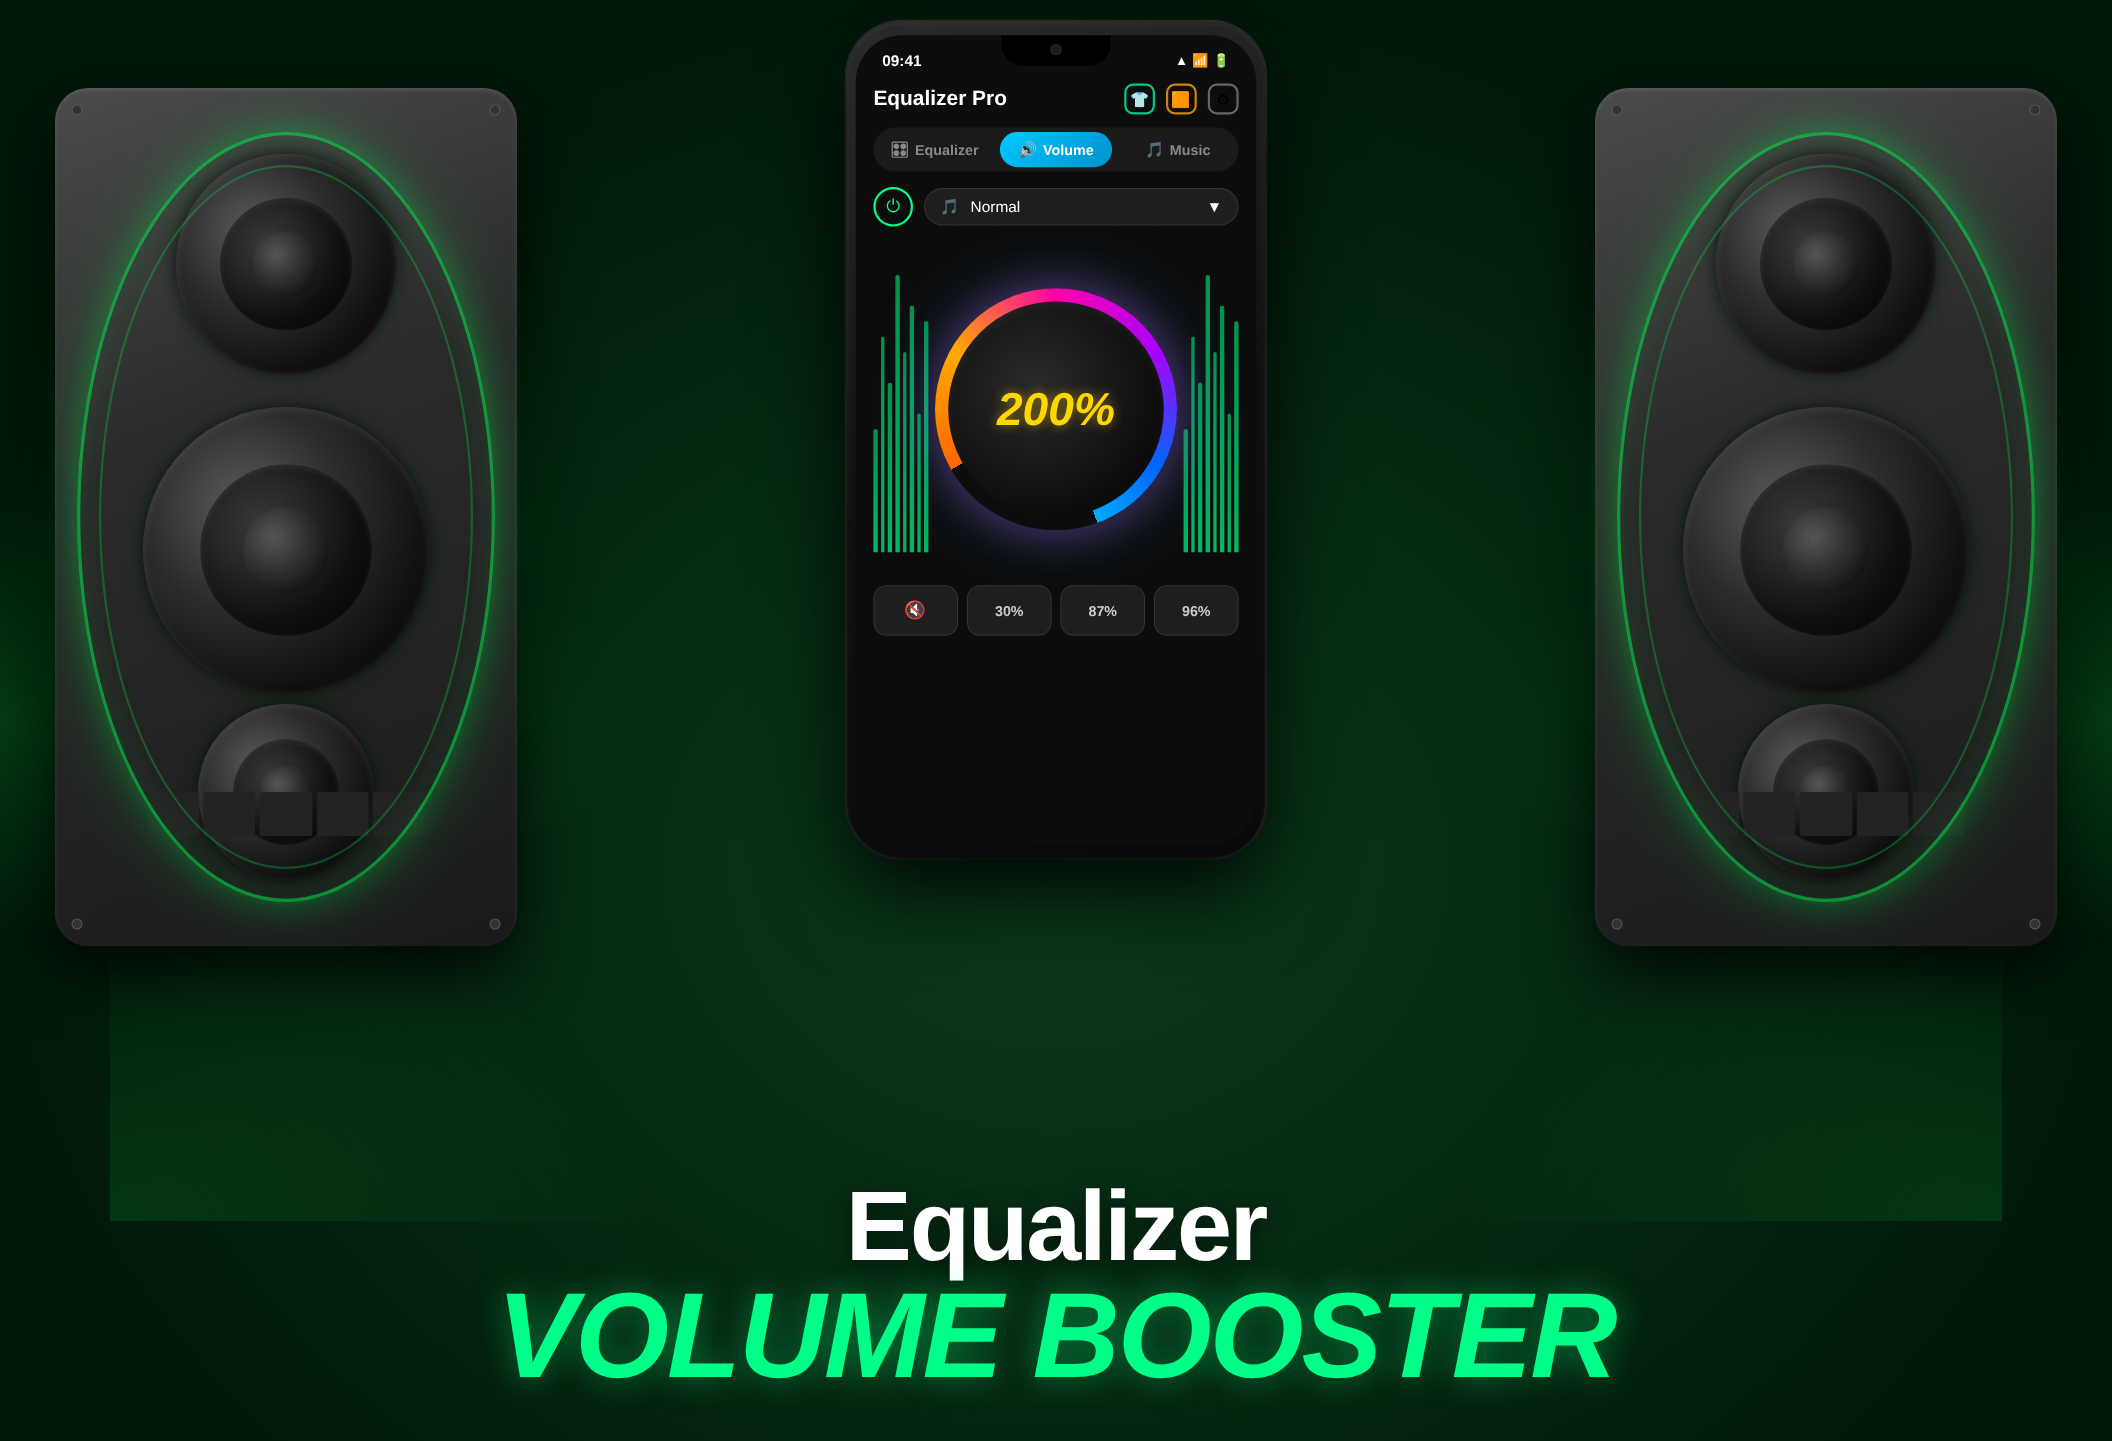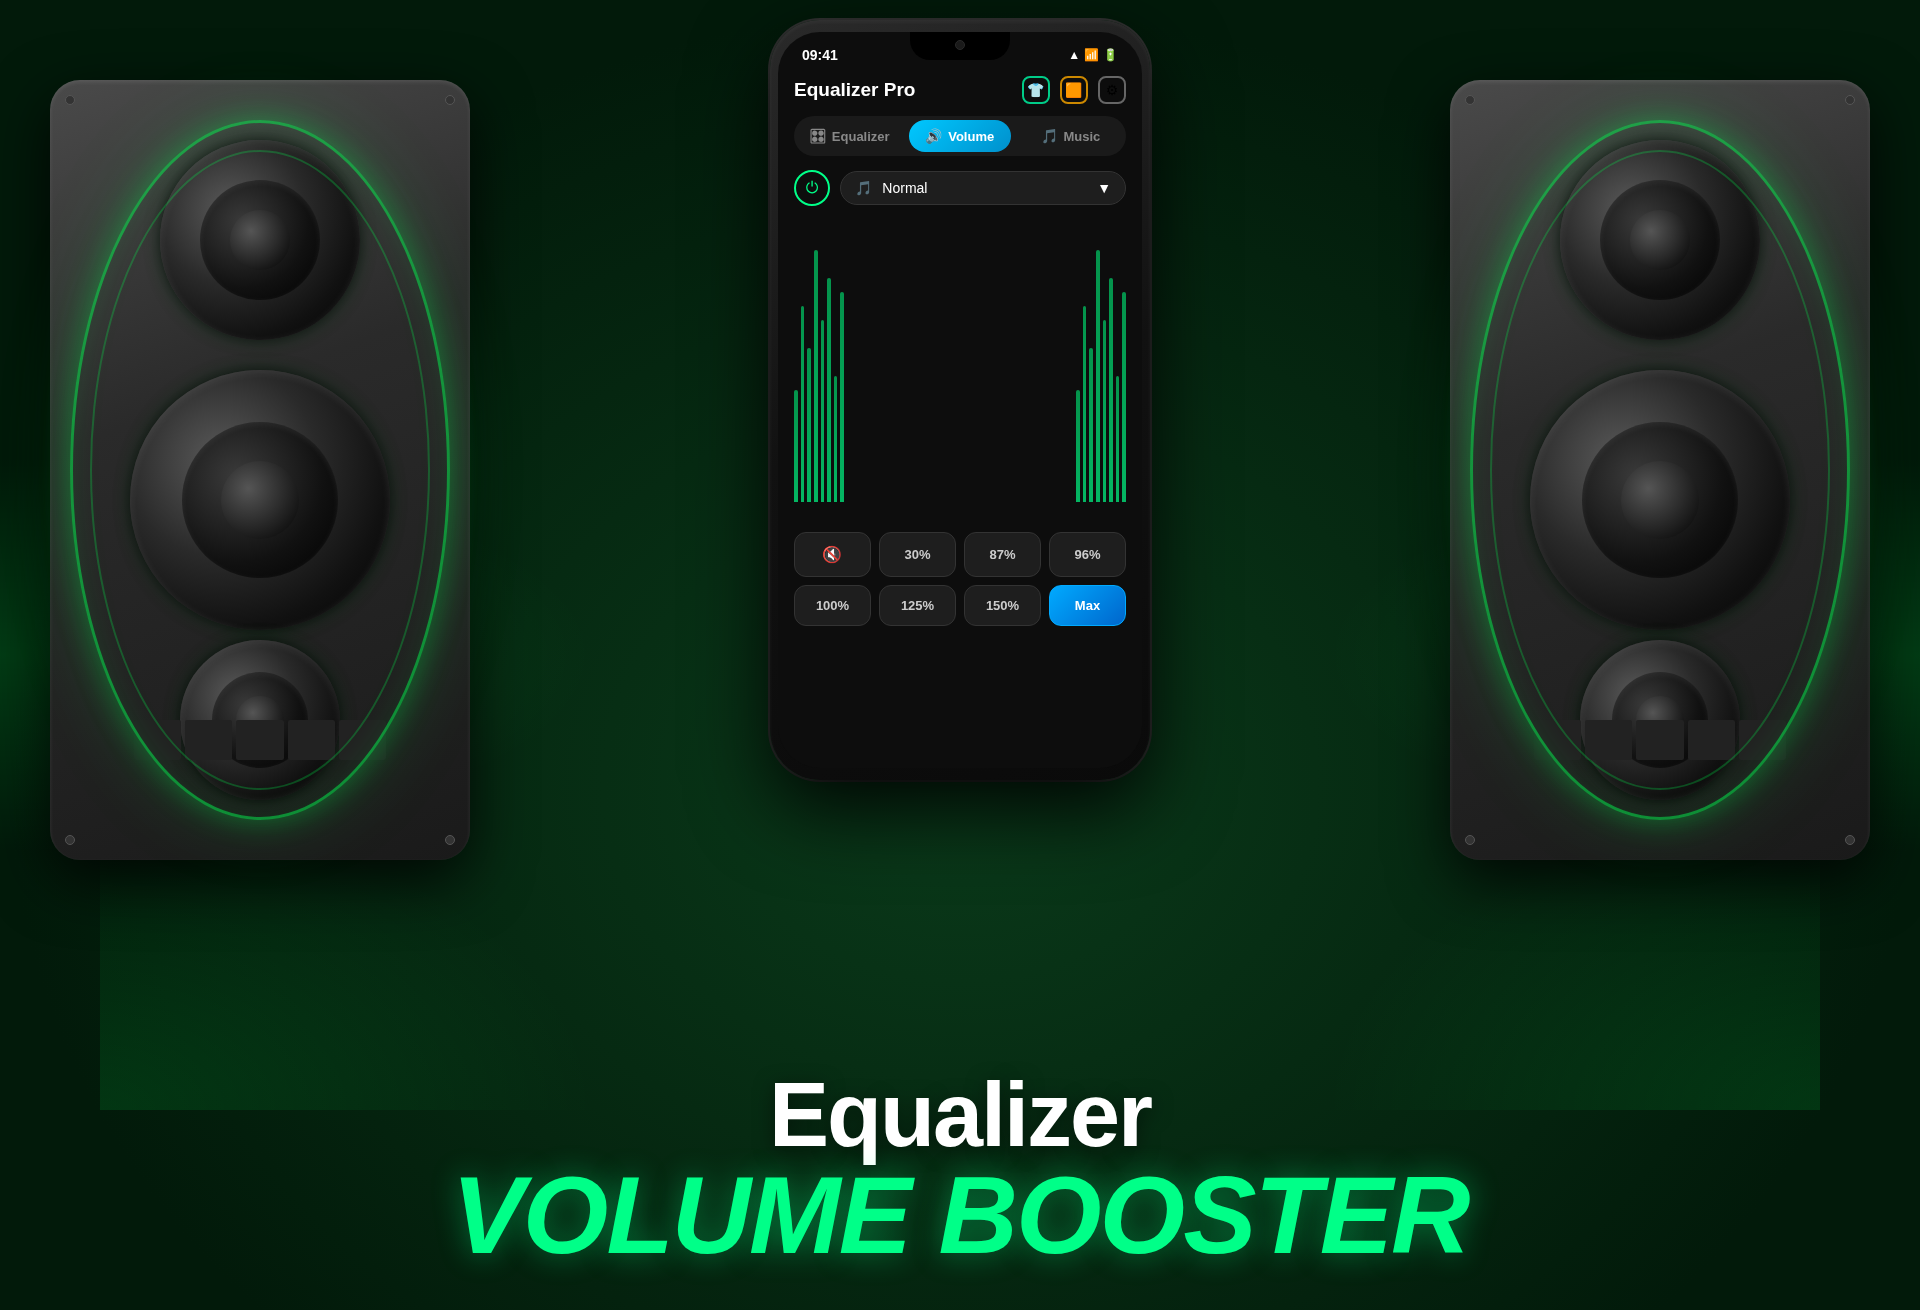--- a/index.html
+++ b/index.html
@@ -630,51 +630,54 @@
             <div class="eq-bar" style="height:40%"></div>
             <div class="eq-bar" style="height:70%"></div>
             <div class="eq-bar" style="height:55%"></div>
             <div class="eq-bar" style="height:90%"></div>
             <div class="eq-bar" style="height:65%"></div>
             <div class="eq-bar" style="height:80%"></div>
             <div class="eq-bar" style="height:45%"></div>
             <div class="eq-bar" style="height:75%"></div>
           </div>
 
+          <div style="position:relative;">
+
+            <svg class="arrow-svg" viewBox="0 0 100 160" xmlns="http://www.w3.org/2000/svg">
+              <defs>
+                <linearGradient id="arrowGrad" x1="0%" y1="100%" x2="0%" y2="0%">
+                  <stop offset="0%" style="stop-color:#ff6600;stop-opacity:1"></stop>
+                  <stop offset="100%" style="stop-color:#ffcc00;stop-opacity:1"></stop>
+                </linearGradient>
+              </defs>
+              <polygon points="50,10 80,70 62,70 62,150 38,150 38,70 20,70" fill="url(#arrowGrad)" filter="drop-shadow(0 0 8px rgba(255,150,0,0.7))"></polygon>
+            </svg>
+            <div class="main-knob">
+              <div class="knob-inner">
+                <span class="knob-percent">200%</span>
+              </div>
+            </div>
+          </div>
         </div>
 
         <div class="vol-buttons-row">
           <div class="vol-btn">
             <span class="mute-icon">🔇</span>
           </div>
           <div class="vol-btn">
             <span>30%</span>
           </div>
           <div class="vol-btn">
             <span>87%</span>
           </div>
           <div class="vol-btn">
             <span>96%</span>
           </div>
         </div>
 
-        <div class="vol-buttons-row">
-          <div class="vol-btn">
-            <span>100%</span>
-          </div>
-          <div class="vol-btn">
-            <span>125%</span>
-          </div>
-          <div class="vol-btn">
-            <span>150%</span>
-          </div>
-          <div class="vol-btn active">
-            <span>Max</span>
-          </div>
-        </div>
 
       </div>
     </div>
   </div>
 </div>
 
 <div class="bottom-text">
   <div class="title-equalizer">Equalizer</div>
   <div class="title-booster">VOLUME BOOSTER</div>
 </div>

